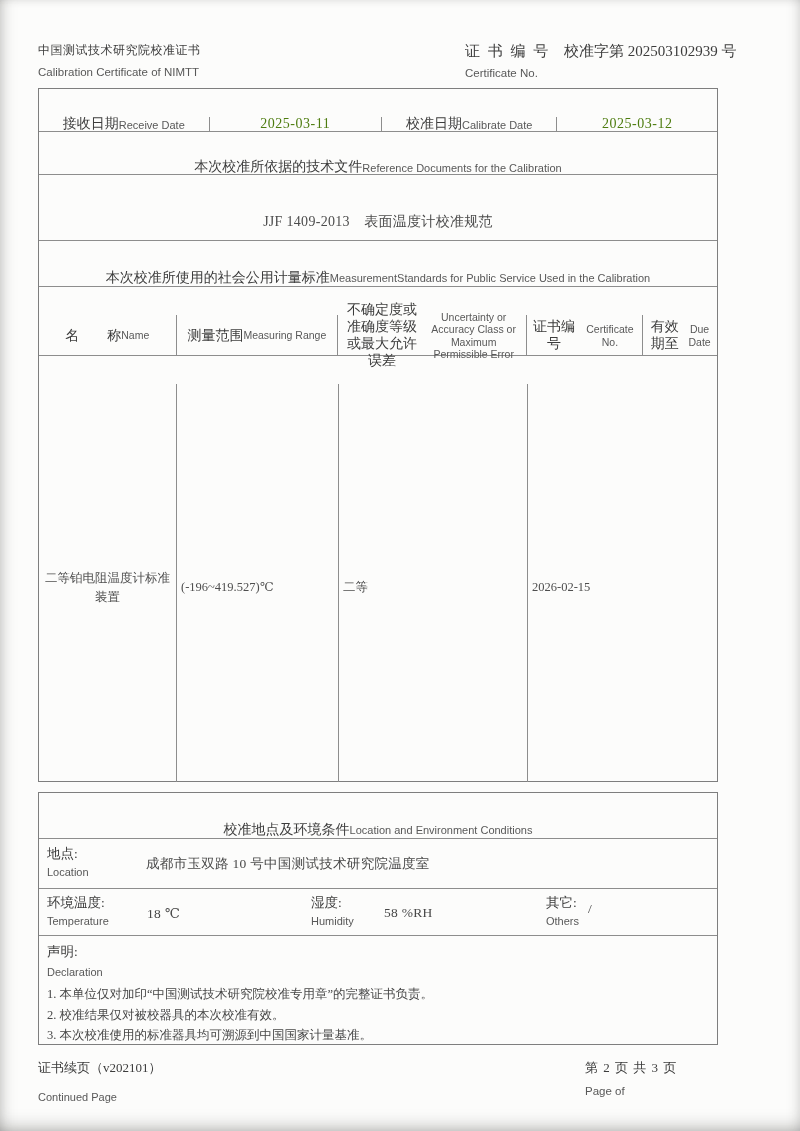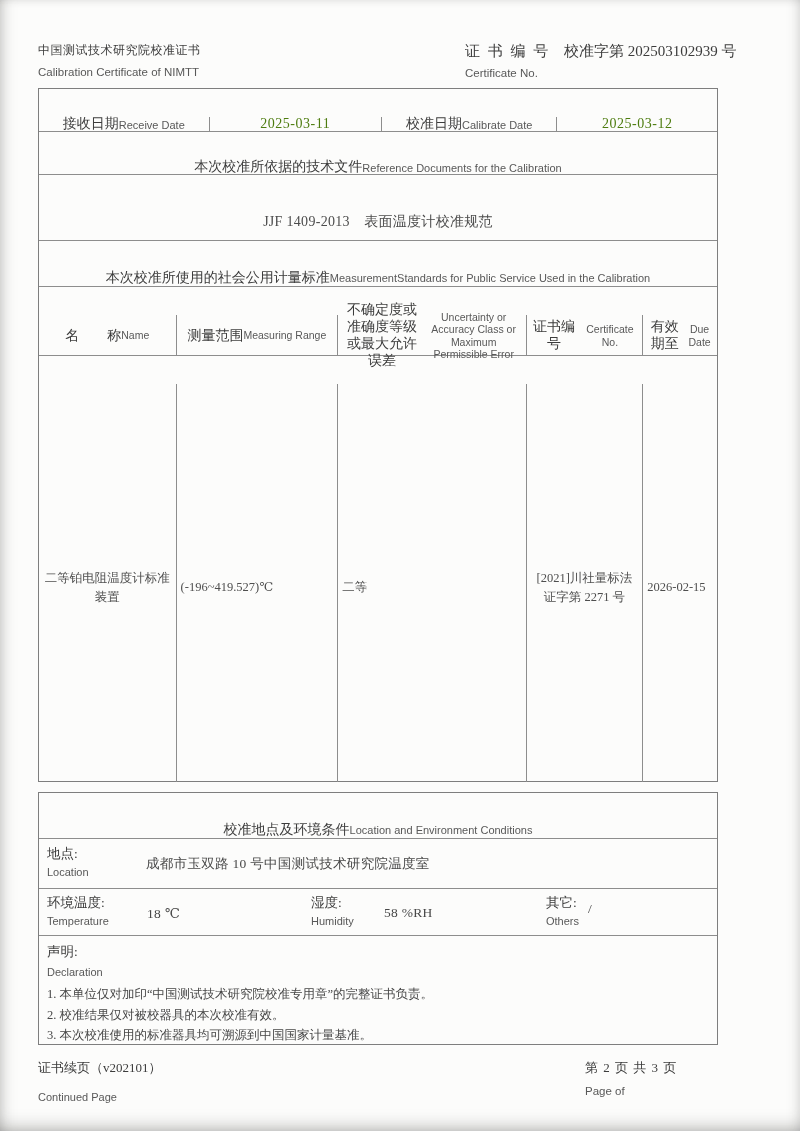--- a/index.html
+++ b/index.html
@@ -177,23 +177,20 @@
     <div class="trow r-stdbody">
       <div class="cell c-s1">
         <span class="body-txt zh">二等铂电阻温度计标准装置</span>
       </div>
       <div class="cell c-s2">
         <span class="body-txt zh">(-196~419.527)℃</span>
       </div>
       <div class="cell c-s3">
         <span class="body-txt zh">二等</span>
       </div>
-      <div class="cell c-s4">
-        <span class="body-txt zh">[2021]川社量标法证字第 2271 号</span>
-      </div>
       <div class="cell c-s5">
         <span class="body-txt zh">2026-02-15</span>
       </div>
     </div>
   </div>
 
   <div class="tbl tbl2">
 
     <div class="trow r-envtitle">
       <div class="cell fullw">

